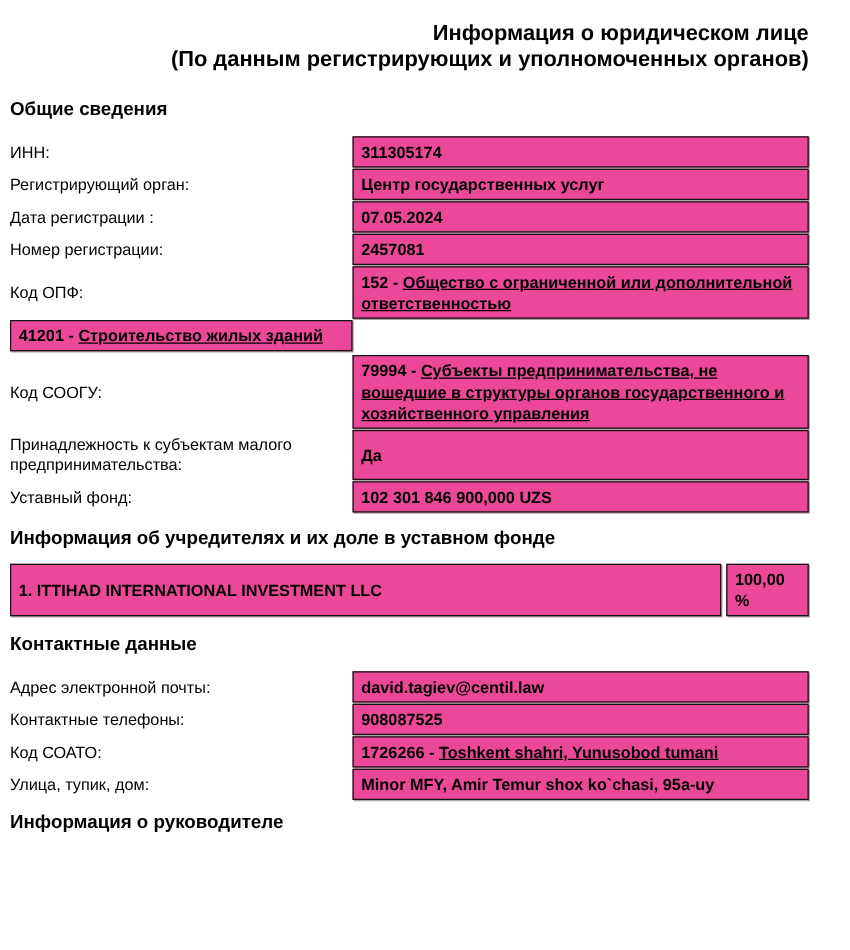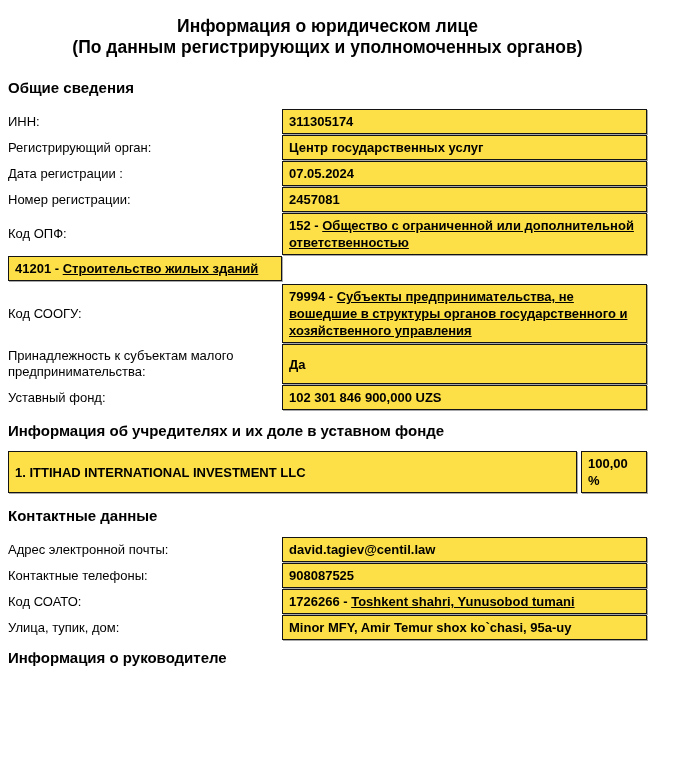--- a/index.html
+++ b/index.html
@@ -4,34 +4,34 @@
 <style>
   * { box-sizing: border-box; margin: 0; padding: 0; }
   html, body { background: #ffffff; }
   body {
     width: 680px; height: 760px; overflow: hidden;
     font-family: "Liberation Sans", "DejaVu Sans", sans-serif;
     color: #000;
   }
   .page { padding: 12px 33px 0 8px; }
 
-  .title { text-align: center; font-weight: bold; font-size: 17.5px; line-height: 21px; margin-top: 4px; }
+  .title { text-align: right; font-weight: bold; font-size: 17.5px; line-height: 21px; margin-top: 4px; }
 
   .section-heading { font-weight: bold; font-size: 15px; line-height: 17px; }
   .section-heading.general  { margin: 21px 0 13px 0; }
   .section-heading.founders { margin: 12px 0 12px 0; }
   .section-heading.contacts { margin: 14px 0 13px 0; }
   .section-heading.director { margin: 9px 0 13px 0; }
 
   .row { display: grid; grid-template-columns: 274px 1fr; margin-bottom: 1px; }
   .label { font-size: 13px; line-height: 16px; padding: 4px 12px 4px 0; align-self: center; }
   .box {
     border: 1px solid #141414;
     box-shadow: 1px 1px 0 0 #a8a8a8;
-    background: #fde047;
+    background: #ec4899;
     padding: 3px 6px;
     font-weight: bold; font-size: 13px; line-height: 17px;
     display: flex; align-items: center;
     align-self: stretch;
     min-height: 25px;
   }
   .box .val { display: block; width: 100%; }
   .gap { margin-bottom: 3px; }
   .link { text-decoration: underline; color: #000; cursor: pointer; }
 

